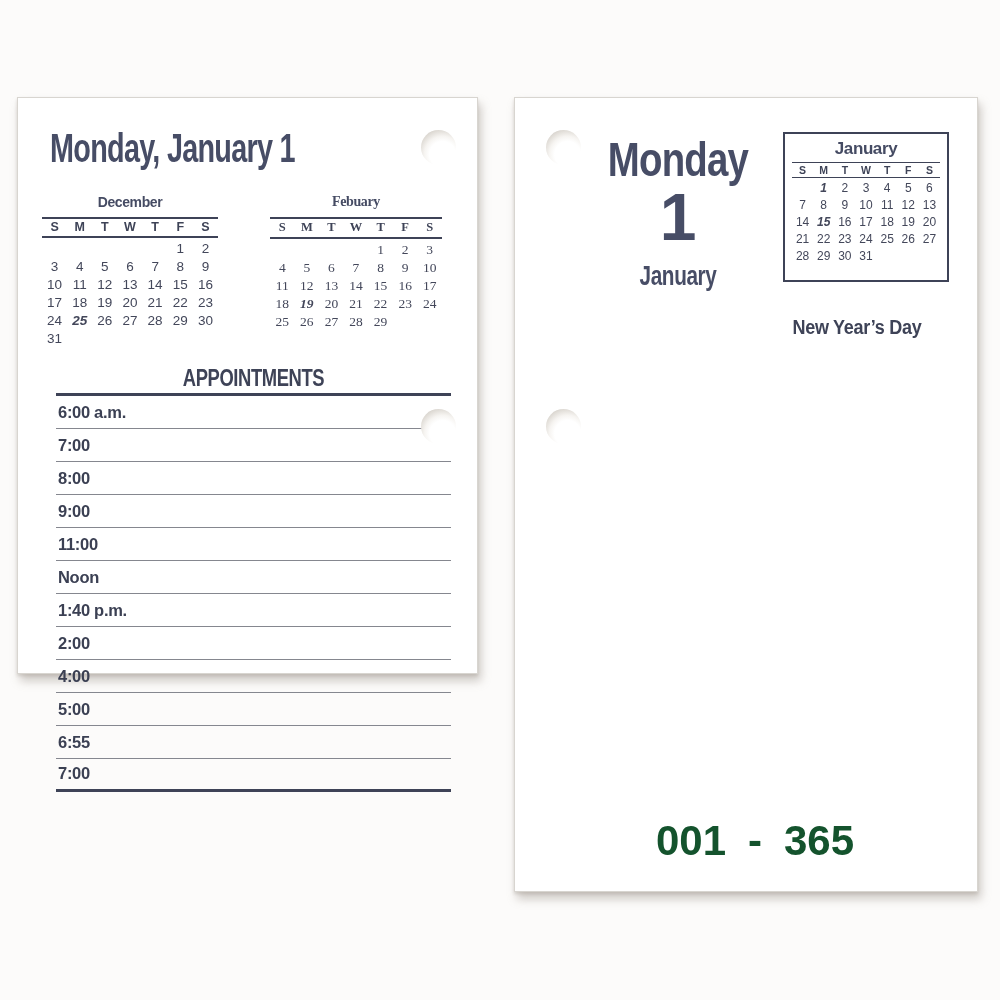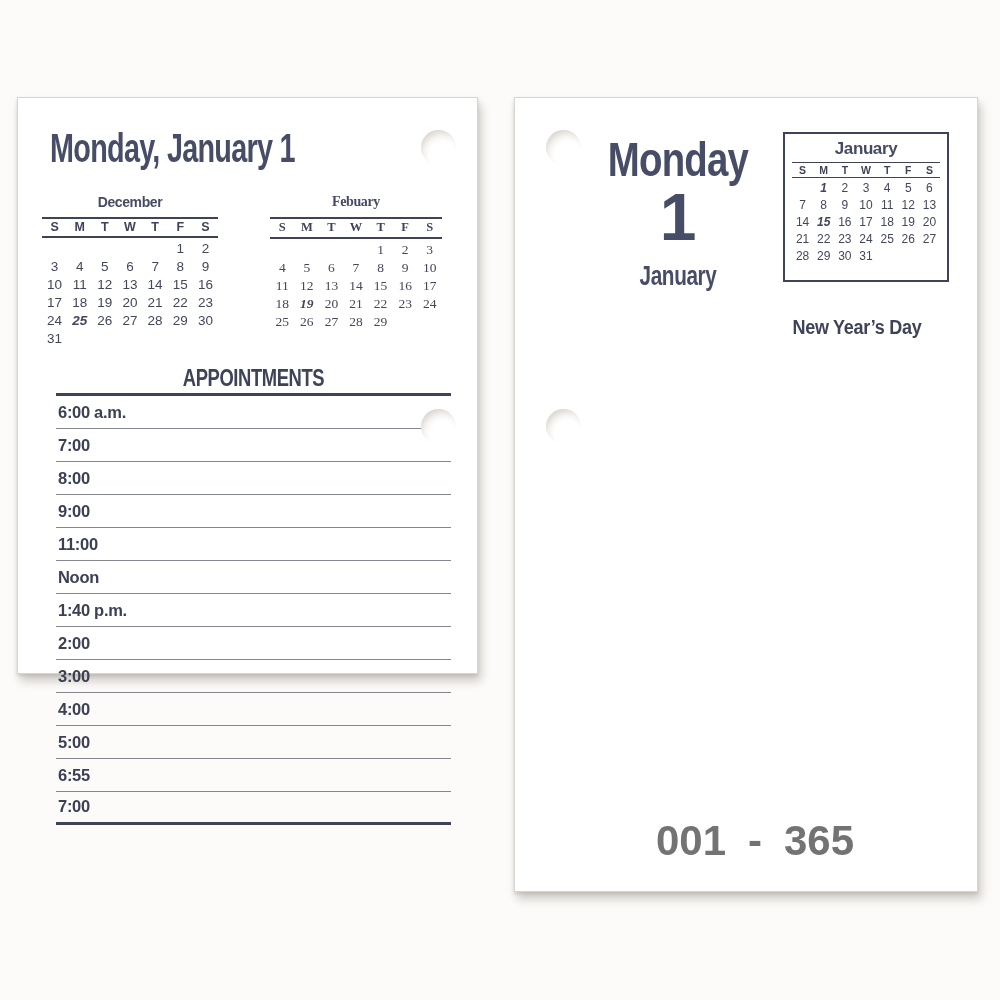--- a/index.html
+++ b/index.html
@@ -98,21 +98,21 @@
   .jan-box .mc-grid { margin:4px 7px 0; font-size:12px; row-gap:4px; }
   .jan-box .mc-grid span { height:13px; line-height:13px; }
 
   .holiday {
     position:absolute; left:250px; top:218px; width:184px; text-align:center;
     font-size:20px; font-weight:bold; color:#3e4357; letter-spacing:-0.3px;
     transform:scaleX(0.9); transform-origin:center; white-space:nowrap;
   }
   .dayofyear {
     position:absolute; left:30px; top:722px; width:420px; text-align:center;
-    font-size:42px; font-weight:bold; color:#737373; line-height:1;
+    font-size:42px; font-weight:bold; color:#14532d; line-height:1;
   }
   .dayofyear .sep { margin:0 22px; }
 </style>
 </head>
 <body>
 
 <div class="page page-left">
   <div class="page-title">Monday, January 1</div>
 
   <div class="minical minical-dec">
@@ -242,23 +242,20 @@
       <div class="appt-row">
         <span class="t">Noon</span>
       </div>
       <div class="appt-row">
         <span class="t">1:40 p.m.</span>
       </div>
       <div class="appt-row">
         <span class="t">2:00</span>
       </div>
       <div class="appt-row">
-        <span class="t">3:00</span>
-      </div>
-      <div class="appt-row">
         <span class="t">4:00</span>
       </div>
       <div class="appt-row">
         <span class="t">5:00</span>
       </div>
       <div class="appt-row">
         <span class="t">6:55</span>
       </div>
       <div class="appt-row">
         <span class="t">7:00</span>

